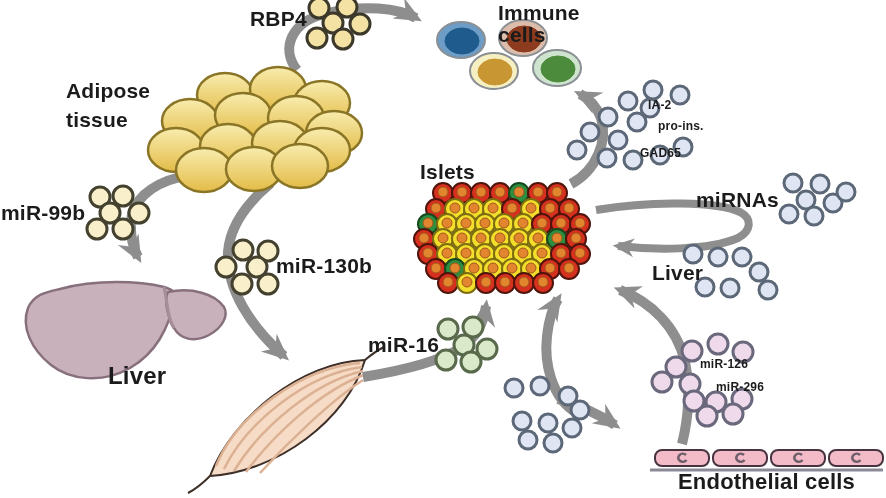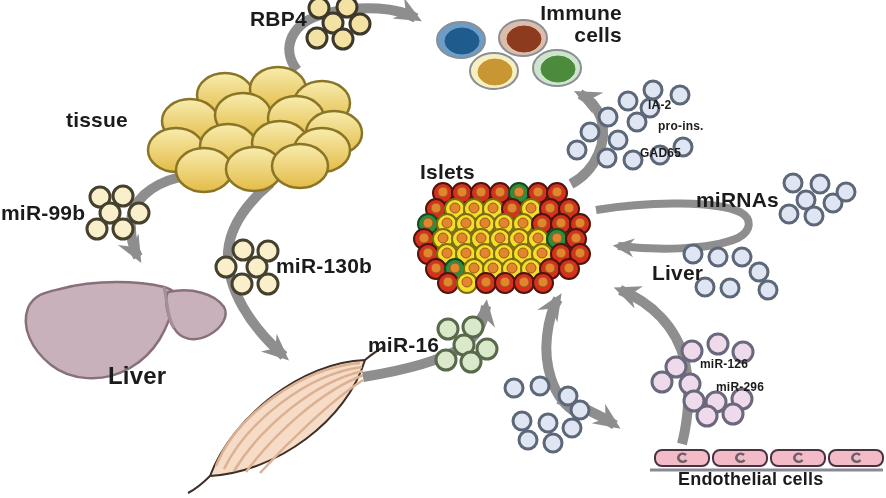--- a/index.html
+++ b/index.html
@@ -2,24 +2,24 @@
 <html><head>
 <meta charset="utf-8">
 <style>
   html,body{margin:0;padding:0;background:#fff;}
   .stage{position:relative;width:886px;height:498px;background:#ffffff;overflow:hidden;
          font-family:"Liberation Sans", sans-serif;}
   .stage svg{position:absolute;left:0;top:0;}
   .lbl{position:absolute;font-weight:bold;color:#1b1b1b;font-size:21px;line-height:1.05;
        white-space:nowrap;letter-spacing:0.2px;}
   .lbl.s20{font-size:12px;}
-  .lbl.s22{font-size:18px;text-align:center;}
+  .lbl.s22{font-size:22px;text-align:center;}
   .lbl.s23{font-size:23px;}
   .lbl.s24{font-size:24px;margin-left:16px;}
-  .ra{text-align:right;width:124px;}
+  .ra{text-align:left;width:124px;}
 </style>
 </head>
 <body>
 
 <div class="stage">
 
   <svg width="886" height="498" viewBox="0 0 886 498">
     <defs>
       <linearGradient id="gAd" x1="0" y1="0" x2="0" y2="1">
         <stop offset="0" stop-color="#f8ecae"></stop>
@@ -299,20 +299,21 @@
           <circle cx="742" cy="399" r="10" fill="#eedaea" stroke="#6a687c" stroke-width="3"></circle>
           <circle cx="707" cy="416" r="10" fill="#eedaea" stroke="#6a687c" stroke-width="3"></circle>
           <circle cx="733" cy="414" r="10" fill="#eedaea" stroke="#6a687c" stroke-width="3"></circle>
         </g>
       </g>
   </svg>
 
   <div class="lbl" style="left:250px;top:8px">RBP4</div>
   <div class="lbl ra" style="left:498px;top:2px">Immune</div>
   <div class="lbl ra" style="left:498px;top:24px">cells</div>
+  <div class="lbl" style="left:66px;top:80px">Adipose</div>
   <div class="lbl" style="left:66px;top:109px">tissue</div>
   <div class="lbl" style="left:1px;top:202px">miR-99b</div>
   <div class="lbl s24" style="left:92px;top:363px">Liver</div>
   <div class="lbl" style="left:276px;top:255px">miR-130b</div>
   <div class="lbl" style="left:420px;top:161px">Islets</div>
   <div class="lbl s20" style="left:648px;top:99px">IA-2</div>
   <div class="lbl s20" style="left:658px;top:120px">pro-ins.</div>
   <div class="lbl s20" style="left:640px;top:147px">GAD65</div>
   <div class="lbl" style="left:696px;top:189px">miRNAs</div>
   <div class="lbl" style="left:652px;top:262px">Liver</div>

